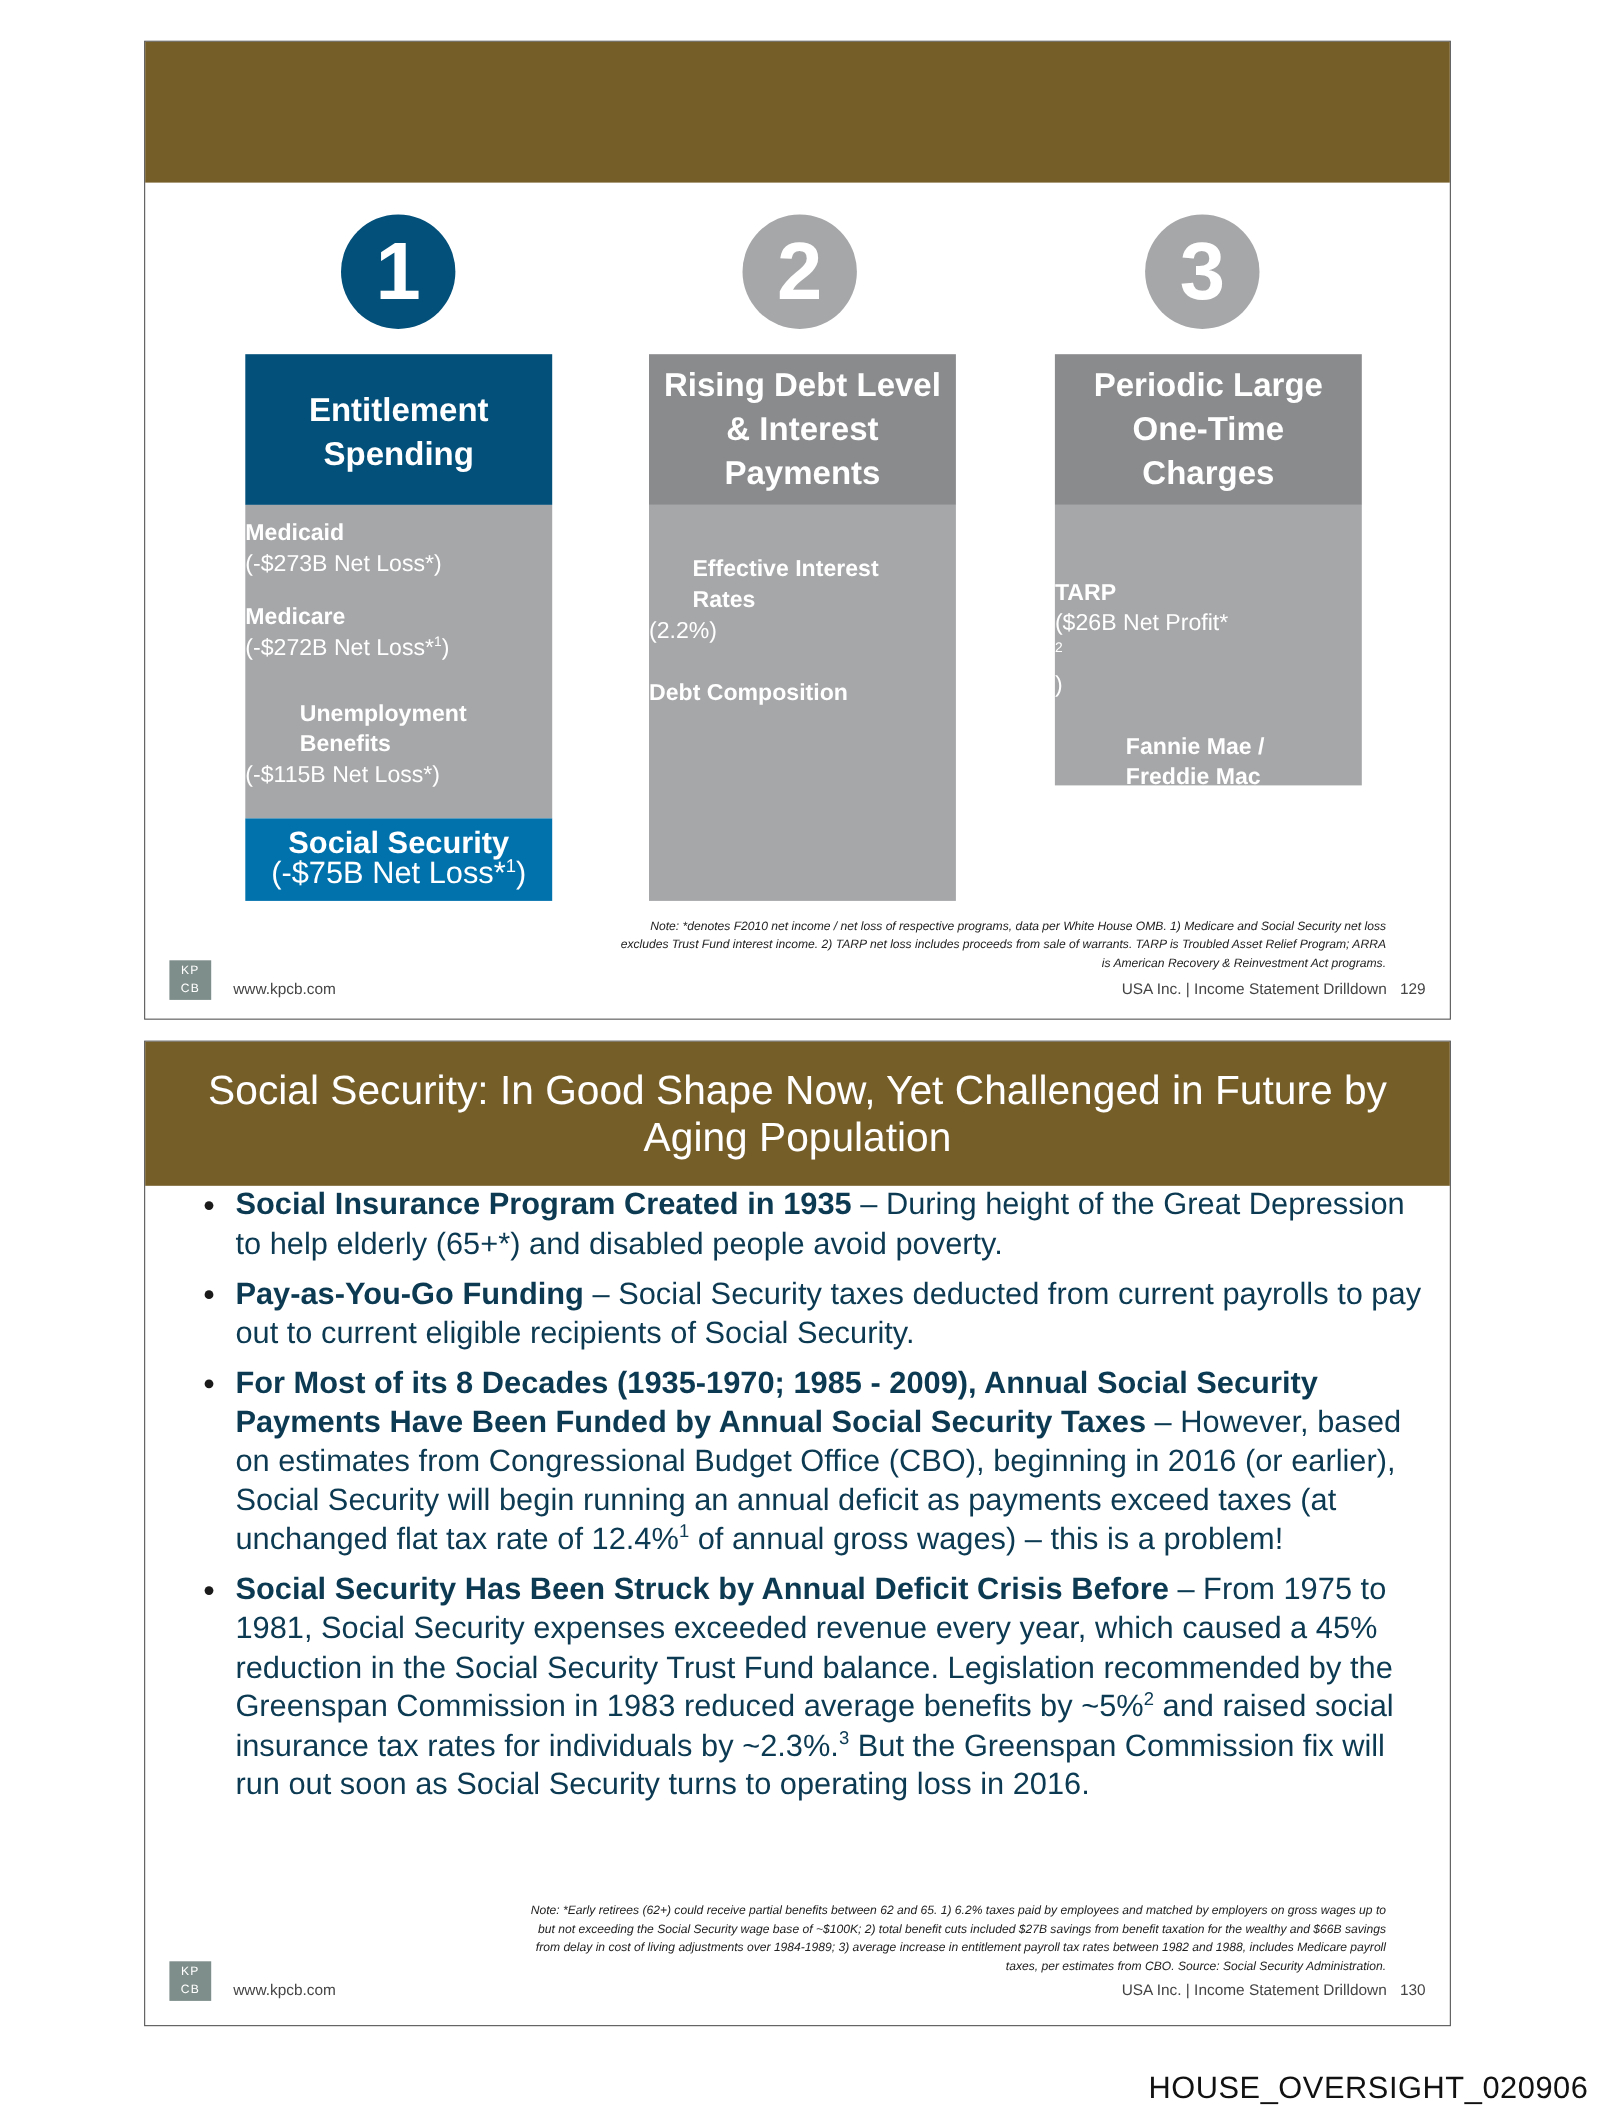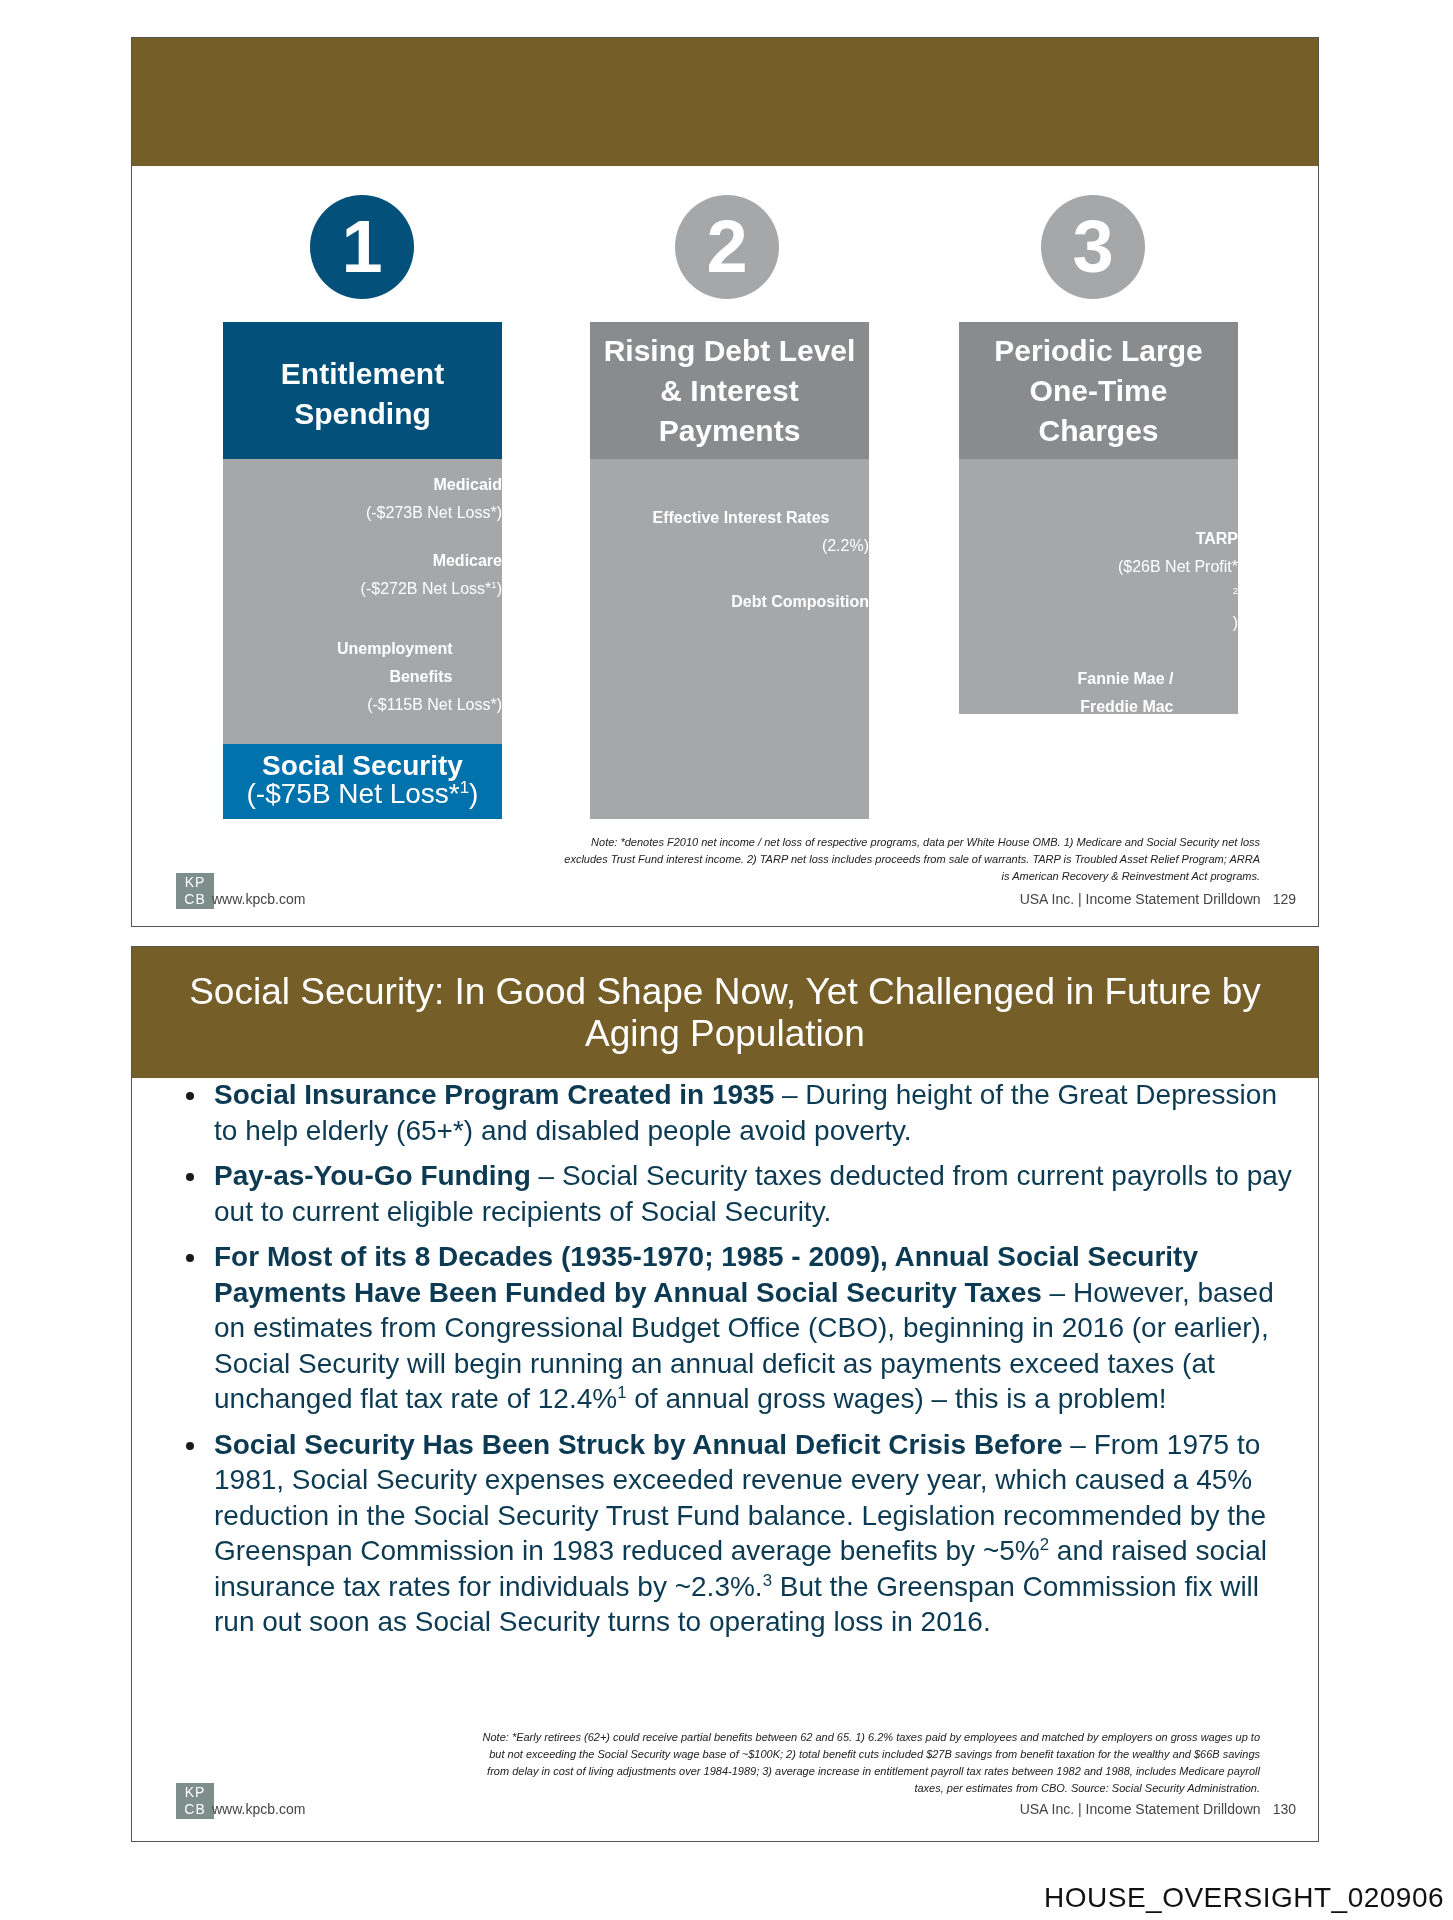--- a/index.html
+++ b/index.html
@@ -11,28 +11,28 @@
   #slide1 .band{height:128px;}
   #slide2 .band{height:131px;display:flex;align-items:center;justify-content:center;}
   .band-title{color:#fff;font-size:37px;text-align:center;line-height:42px;width:1100px;}
   .circle{position:absolute;top:157px;width:104px;height:104px;border-radius:50%;color:#fff;font-weight:bold;font-size:74px;text-align:center;line-height:104px;}
   .c-blue{background:#03507a;}
   .c-gray{background:#a6a7a9;}
   .box{position:absolute;top:284px;width:279px;height:497px;}
   .box-head{height:137px;display:flex;align-items:center;justify-content:center;text-align:center;color:#fff;font-weight:bold;font-size:30px;line-height:40px;}
   .bh-blue{background:#03507a;}
   .bh-gray{background:#8a8b8d;}
-  .box-body{background:#a6a7a9;color:#fff;text-align:right;font-size:16px;line-height:28px;}
+  .box-body{background:#a6a7a9;color:#fff;text-align:left;font-size:21px;line-height:28px;}
   .item{margin-bottom:28px;}
   .item b{display:block;font-weight:bold;}
   .item span{display:block;}
   .ss{background:#0272ad;position:absolute;left:0;right:0;bottom:0;height:75px;color:#fff;text-align:center;font-size:28px;line-height:28px;padding-top:8px;box-sizing:border-box;}
   sup{font-size:60%;line-height:0;vertical-align:super;}
   .note{position:absolute;right:58px;font-style:italic;font-size:11px;line-height:17px;color:#222;text-align:right;}
-  .logo{position:absolute;left:44px;width:38px;height:36px;background:#7e8e8a;color:#fff;font-size:14px;line-height:17px;text-align:center;letter-spacing:1px;padding-top:1px;box-sizing:border-box;}
+  .logo{position:absolute;left:22px;width:38px;height:36px;background:#7e8e8a;color:#fff;font-size:11px;line-height:17px;text-align:center;letter-spacing:1px;padding-top:1px;box-sizing:border-box;}
   .url{position:absolute;left:80px;font-size:14px;color:#444;}
   .footer-right{position:absolute;right:22px;font-size:14px;color:#444;}
   .footer-right .pg{margin-left:12px;}
   .bullets{position:absolute;left:44px;top:130px;width:1120px;margin:0;padding:0;list-style:none;color:#0c3a52;font-size:28px;line-height:35.5px;}
   .bullets li{position:relative;padding-left:38px;margin-bottom:10px;}
   .bullets li::before{content:"";position:absolute;left:10px;top:15px;width:8px;height:8px;border-radius:50%;background:#1a1a1a;}
   .bullets b{font-weight:bold;}
   .doc-id{position:absolute;left:1044px;top:1882px;font-size:28px;color:#111;letter-spacing:0.5px;}
 </style>
 </head>

